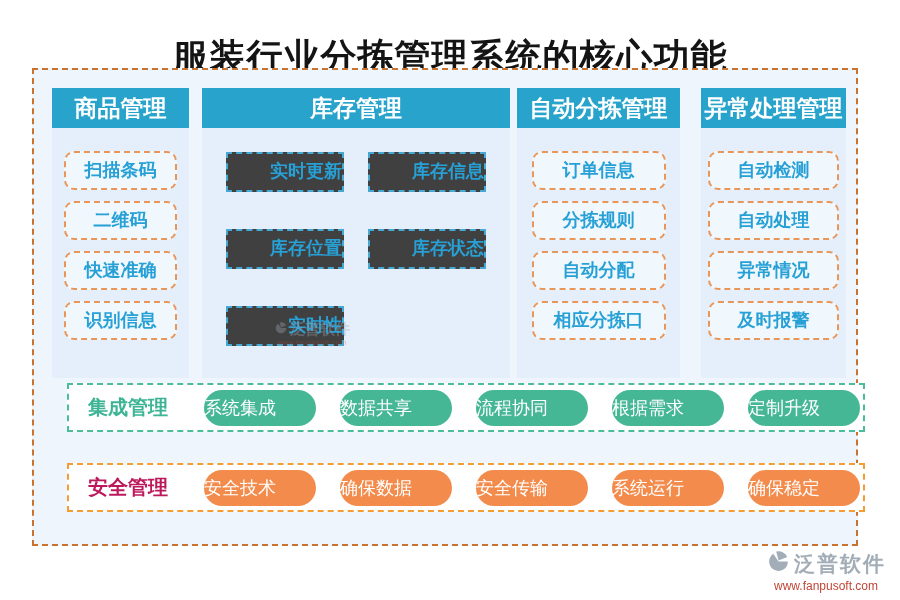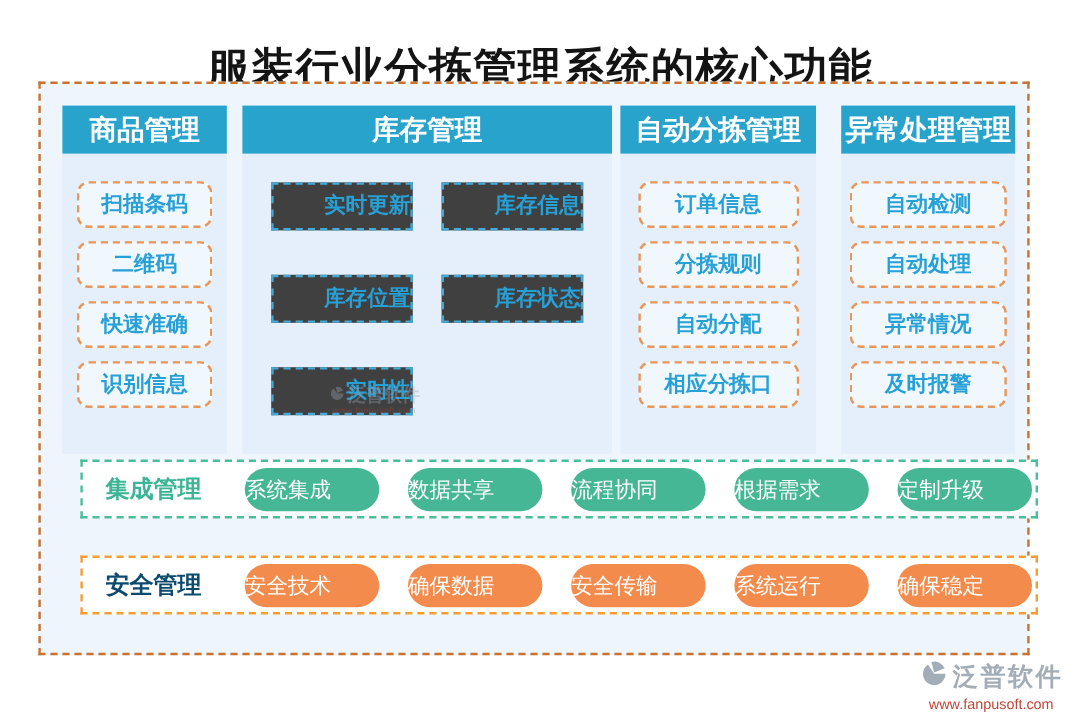--- a/index.html
+++ b/index.html
@@ -51,21 +51,21 @@
   .hrow .rlabel{font-size:20px;font-weight:bold;width:92px;flex:0 0 auto;}
   .hrow .pill{
     width:112px;flex:0 0 auto;height:36px;line-height:36px;border-radius:18px;
     color:#ffffff;font-size:18px;font-weight:normal;text-align:left;margin-left:24px;
   }
   .hrow .pill:first-of-type{margin-left:16px;}
   .row-green{top:313px;border:2px dashed #4bbd9b;}
   .row-green .rlabel{color:#3cb495;}
   .row-green .pill{background:#45b795;}
   .row-orange{top:393px;border:2px dashed #f59d35;}
-  .row-orange .rlabel{color:#0c4a6e;}
+  .row-orange .rlabel{color:#be185d;}
   .row-orange .pill{background:#f28b4b;}
   
   .watermark{
     position:absolute;left:218px;top:250px;opacity:0.38;display:flex;
     flex-direction:column;align-items:center;width:120px;pointer-events:none;
   }
   .watermark .wm-top{display:flex;align-items:center;gap:2px;color:#9aa4b0;font-size:15px;font-weight:bold;}
   .watermark .wm-url{font-size:7px;color:#c04638;letter-spacing:0.5px;}
   
   .brand{

